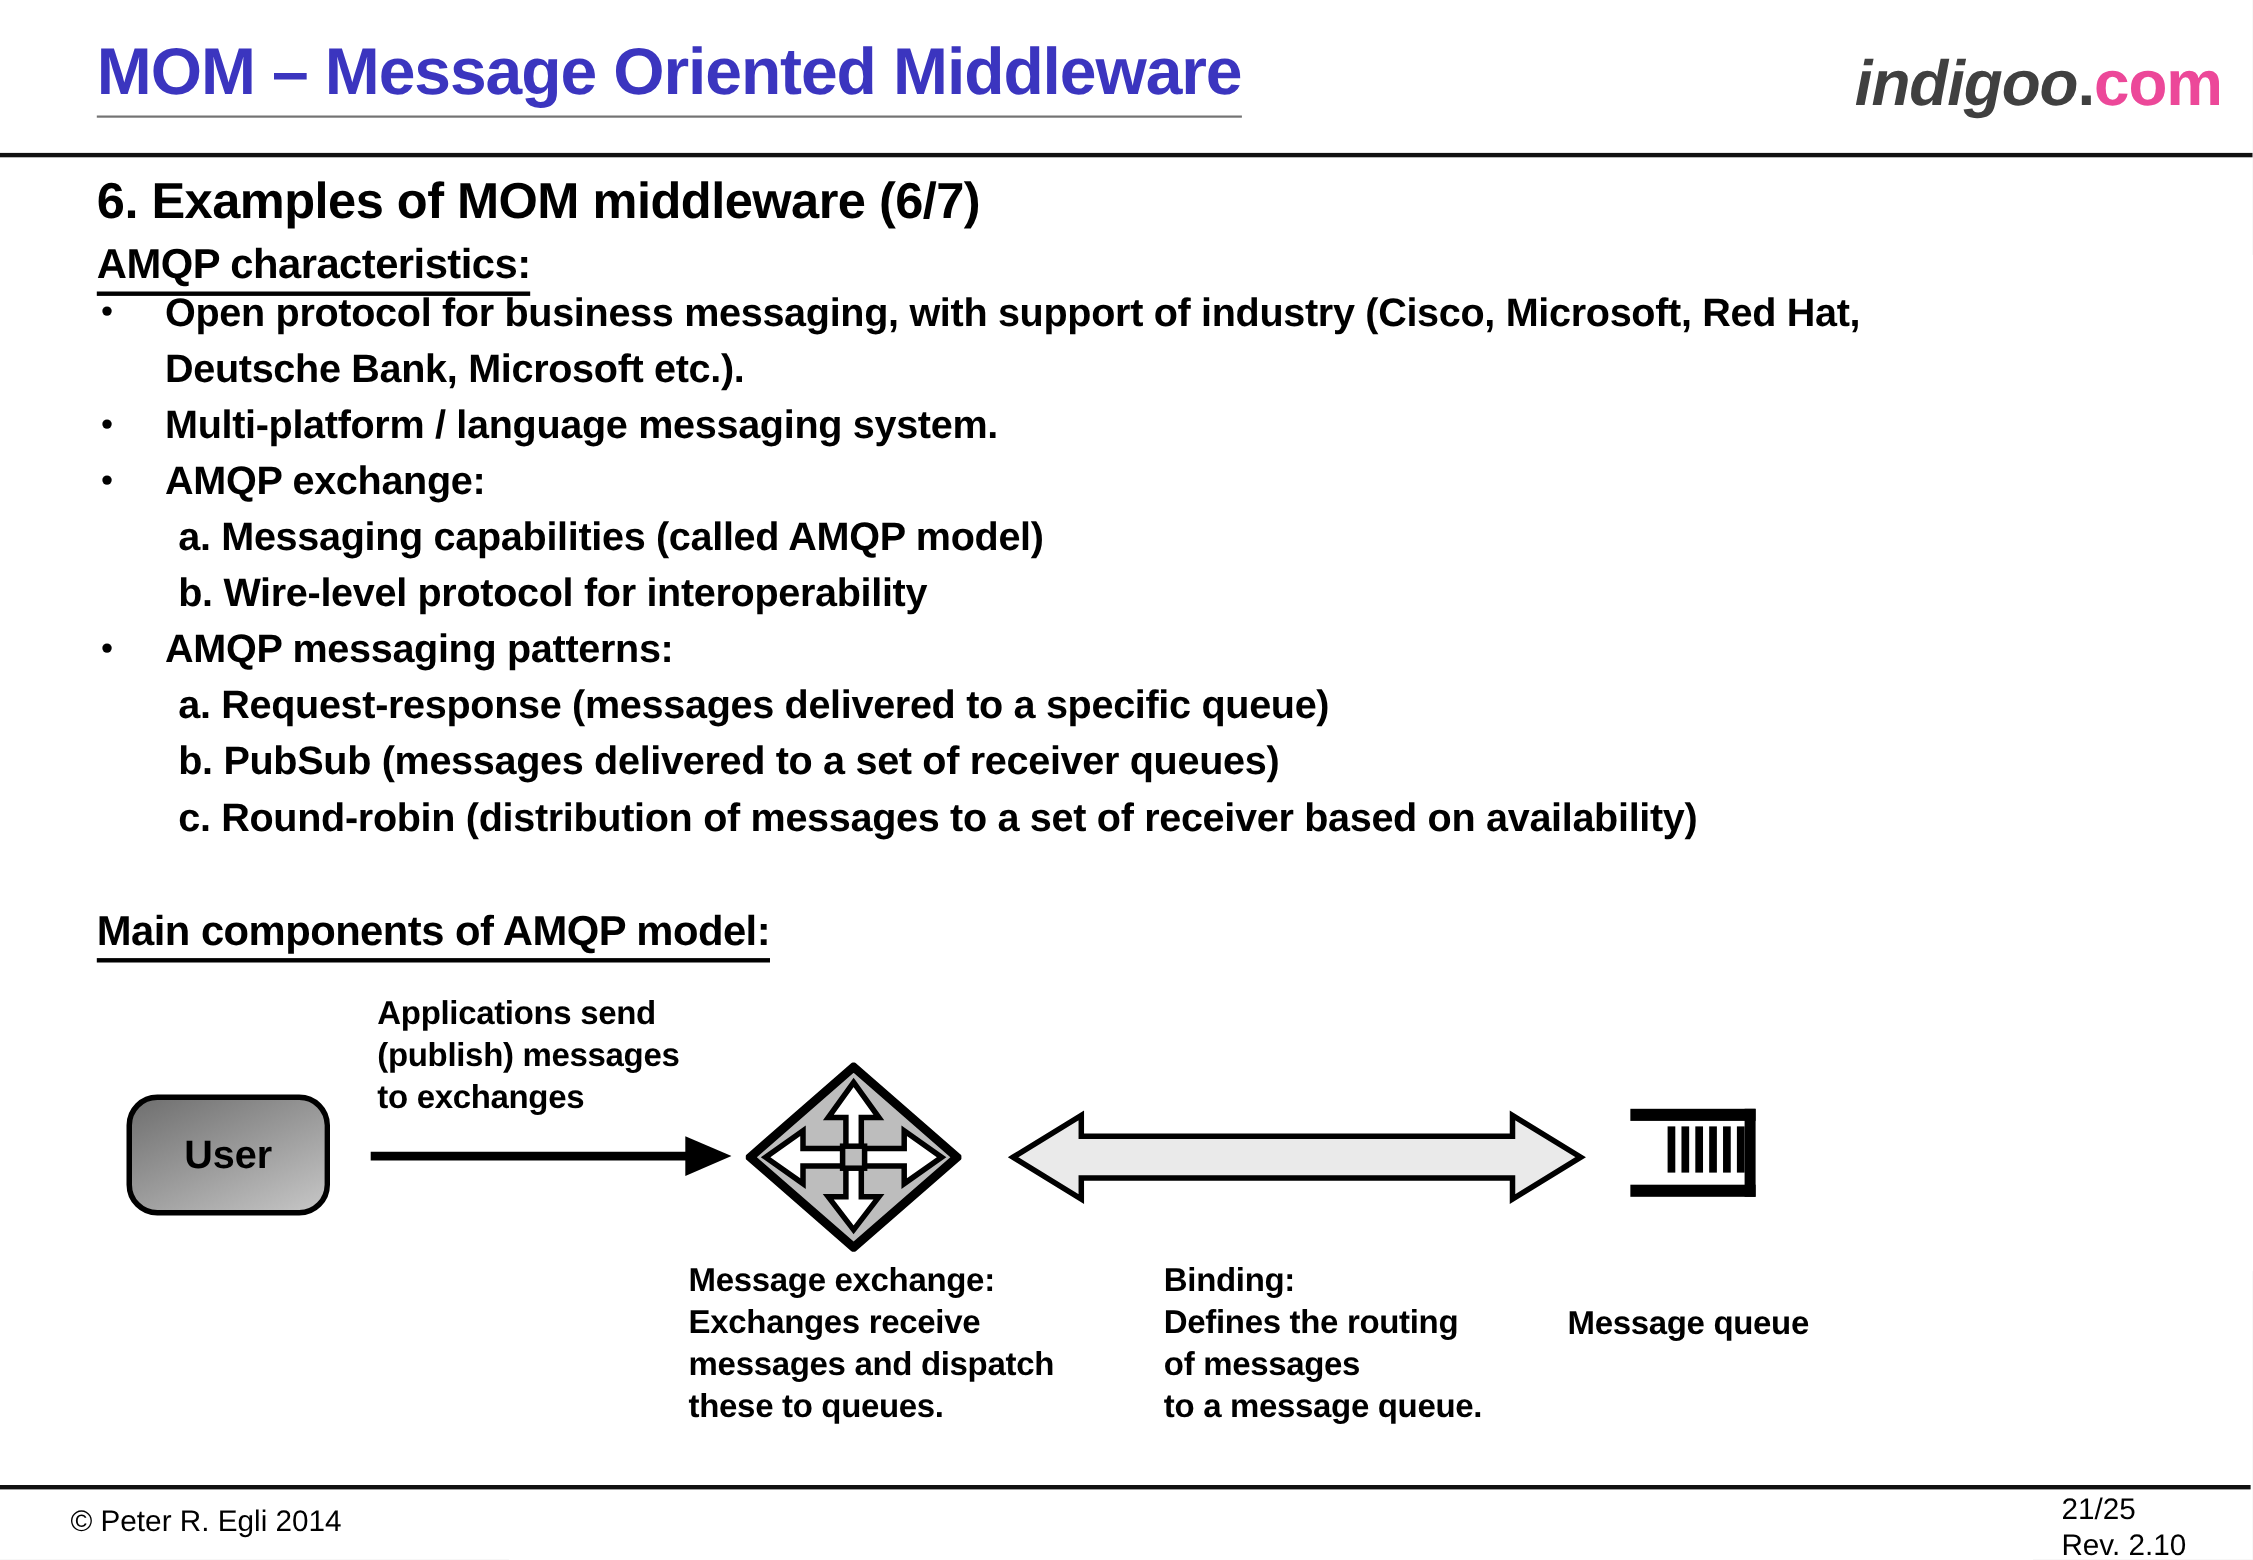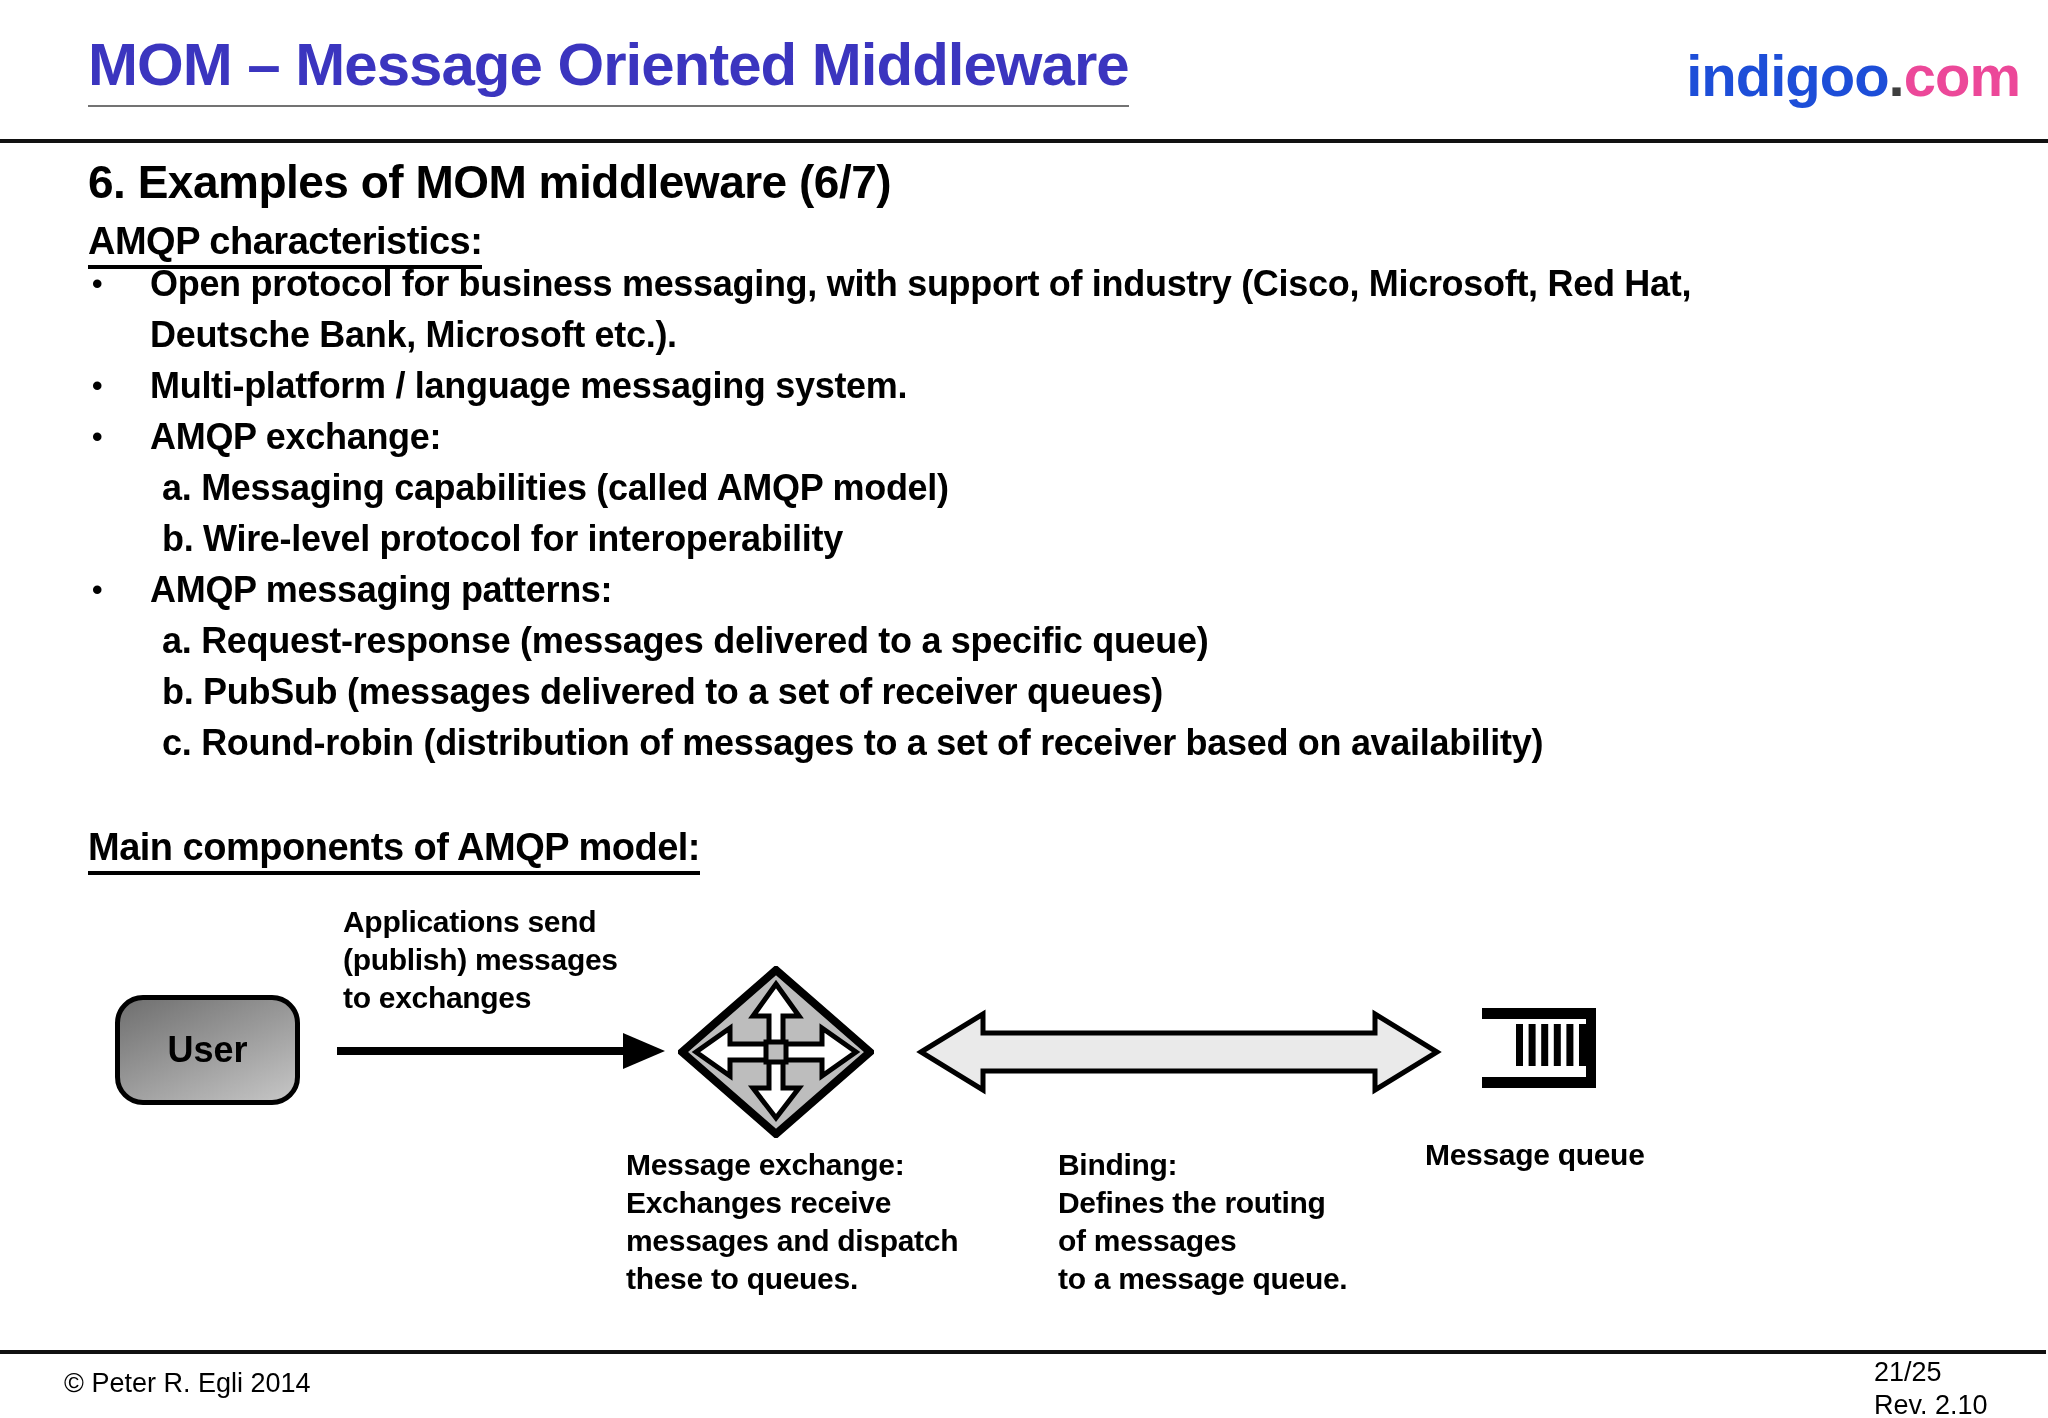--- a/index.html
+++ b/index.html
@@ -14,21 +14,21 @@
   .header-title {
     position:absolute; left:88px; top:30px;
     font-size:60px; font-weight:700; color:#3b35bf;
     display:inline-block; border-bottom:2px solid #737373; padding-bottom:6px;
     letter-spacing:-1px;
   }
   .logo {
     position:absolute; right:28px; top:42px;
     font-size:58px; font-weight:700; letter-spacing:-1px;
   }
-  .logo .blue { color:#1d4ed8; }
+  .logo .blue { color:#404040;font-style:italic; }
   .logo .dot  { color:#3f3f3f; }
   .logo .teal { color:#ec4899; }
   .header-rule {
     position:absolute; left:0; top:139px; width:2048px; height:4px; background:#111;
   }
 
   
   .slide-title {
     position:absolute; left:88px; top:155px;
     font-size:46px; font-weight:700; letter-spacing:-0.5px;text-align:center;
@@ -51,21 +51,21 @@
 
   
   .diagram { position:absolute; left:0; top:0; width:1708px; height:1418px; pointer-events:none; }
   .dg-label {
     position:absolute; font-size:30px; font-weight:700; line-height:38px;
     white-space:pre-line; letter-spacing:-0.3px;
   }
   .publish-label  { left:343px; top:903px; }
   .exchange-label { left:626px; top:1146px; }
   .binding-label  { left:1058px; top:1146px; }
-  .queue-label    { left:1425px; top:1136px; }
+  .queue-label    { left:1425px; top:1185px; }
 
   .user-box {
     position:absolute; left:115px; top:995px; width:185px; height:110px;
     border:5px solid #000; border-radius:28px;
     background:linear-gradient(155deg,#6f6f6f 0%,#9a9a9a 50%,#c6c6c6 100%);
     display:flex; align-items:center; justify-content:center;
     font-size:36px; font-weight:700; color:#000;
   }
   .svg-abs { position:absolute; }
   .arrow1   { left:335px; top:1027px; }

